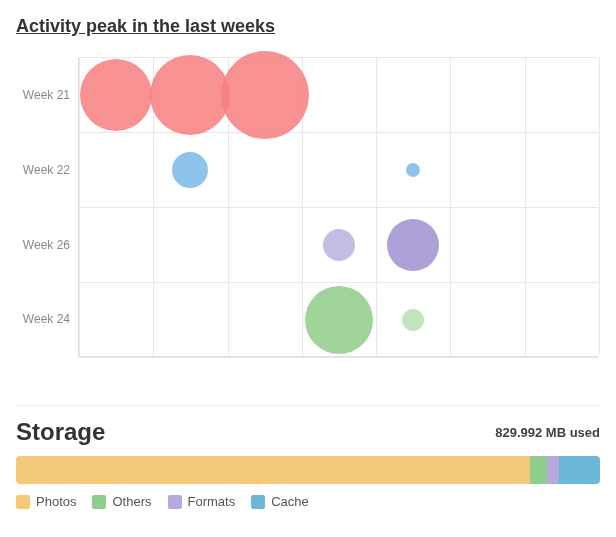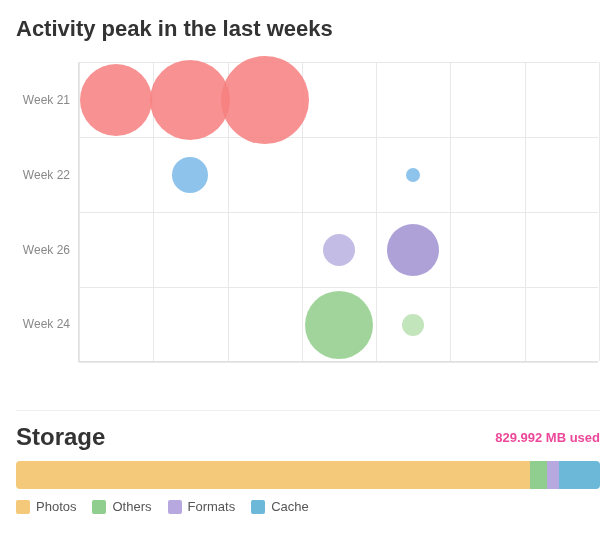--- a/index.html
+++ b/index.html
@@ -5,24 +5,25 @@
     * { box-sizing: border-box; margin: 0; padding: 0; }
     body {
       font-family: -apple-system, BlinkMacSystemFont, 'Segoe UI', sans-serif;
       background: #fff;
       width: 616px;
       min-height: 537px;
       padding: 16px;
     }
 
     .chart-title {
-      font-size: 22px;
+      font-size: 18px;
       font-weight: 600;
       color: #333;
       margin-bottom: 16px;
+      text-decoration: underline;
     }
 
     .bubble-chart {
       position: relative;
       width: 580px;
       height: 330px;
       border-left: 1px solid #e0e0e0;
       border-bottom: 1px solid #e0e0e0;
     }
 
@@ -65,21 +66,21 @@
 
     .storage-title {
       font-size: 24px;
       font-weight: 600;
       color: #333;
     }
 
     .storage-used {
       font-size: 13px;
       font-weight: 600;
-      color: #ec4899;
+      color: #404040;
     }
 
     .storage-bar-container {
       width: 100%;
       height: 28px;
       border-radius: 4px;
       overflow: hidden;
       display: flex;
     }
 

